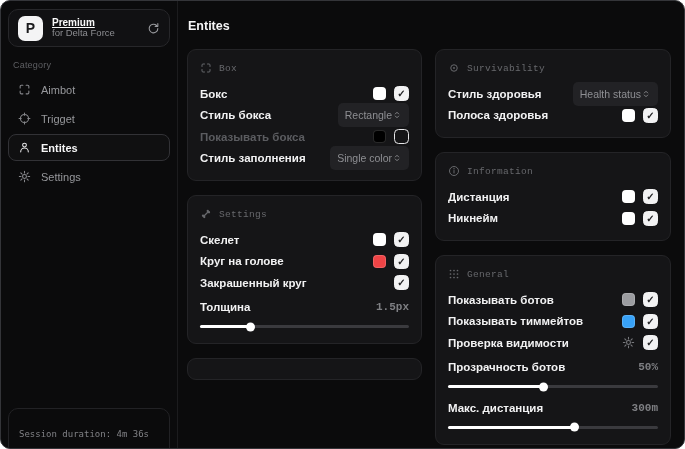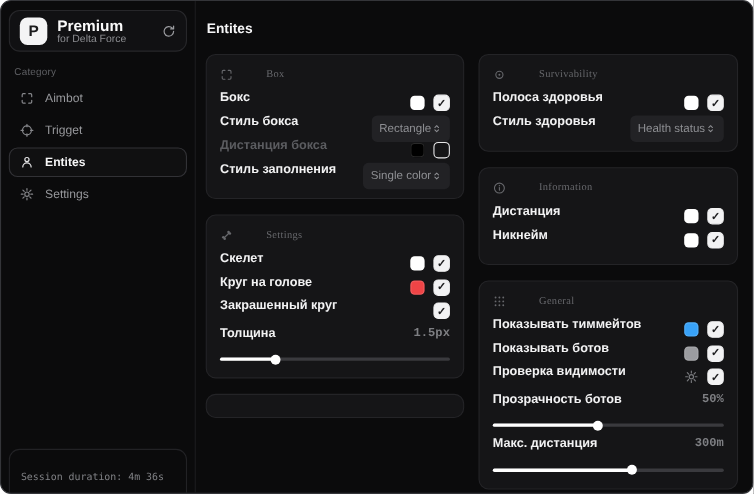--- a/index.html
+++ b/index.html
@@ -21,21 +21,21 @@
     display:flex;align-items:center;gap:9px;
     border:1px solid #27272a;border-radius:10px;background:#111113;
     padding:6px 9px;height:38px;
   }
   .brand-logo{
     width:25px;height:25px;border-radius:7px;background:#f4f4f5;color:#1b1b1d;
     font-weight:bold;font-size:14px;display:flex;align-items:center;justify-content:center;
     flex:0 0 25px;
   }
   .brand-text{display:flex;flex-direction:column;line-height:1.15;flex:1;}
-  .brand-title{font-size:14px;font-weight:bold;color:#fafafa;}
+  .brand-title{font-size:10px;font-weight:bold;color:#fafafa;text-decoration:underline;}
   .brand-sub{font-size:9.5px;color:#8d8e92;}
   .brand-action{color:#9a9b9f;display:flex;align-items:center;}
 
   .category-label{
     font-size:9px;color:#5e5f63;margin:13px 0 6px 5px;letter-spacing:.2px;
   }
   .nav{display:flex;flex-direction:column;gap:2px;}
   .nav-item{
     display:flex;align-items:center;gap:10px;height:27px;
     padding:0 9px;border-radius:8px;border:1px solid transparent;
@@ -64,24 +64,24 @@
   .col-right{width:236px;flex:0 0 236px;}
 
   .panel{
     background:#151517;border:1px solid #242427;border-radius:9px;
     padding:9px 12px 11px 12px;width:100%;
   }
   .panel-header{
     display:flex;align-items:center;gap:7px;margin:3px 0 9px 0;color:#67686c;
   }
   .panel-header-label{
-    font-family:Liberation Serif, serif;font-size:9.5px;letter-spacing:.3px;margin-left:23px;
+    font-family:Liberation Mono, monospace;font-size:9.5px;letter-spacing:.3px;
   }
   .rows{display:flex;flex-direction:column;}
-  .row{display:flex;justify-content:space-between;height:21.5px;}
+  .row{display:flex;align-items:center;justify-content:space-between;height:21.5px;}
   .row-label{font-size:11.5px;font-weight:bold;color:#f2f2f3;}
   .row-label.disabled{color:#5b5c60;}
   .row-controls{display:flex;align-items:center;gap:8px;}
 
   .swatch{
     width:13px;height:13px;border-radius:4px;
     box-shadow:inset 0 0 0 1px rgba(255,255,255,.16);
     cursor:pointer;
   }
   .checkbox{
@@ -270,21 +270,21 @@
               <span class="select">
                 <span class="select-value">Rectangle</span>
                 <span class="chev">
                     <svg width="10" height="10">
                       <use href="#i-chevrons"></use>
                     </svg>
                   </span>
               </span>
             </div>
             <div class="row">
-              <span class="row-label disabled">Дистанция бокса</span>
+              <span class="row-label disabled">Показывать бокса</span>
               <span class="row-controls">
                 <span class="swatch" style="background: rgb(0, 0, 0);"></span>
                 <span class="checkbox"></span>
               </span>
             </div>
             <div class="row">
               <span class="row-label">Стиль заполнения</span>
               <span class="select">
                 <span class="select-value">Single color</span>
                 <span class="chev">
@@ -351,37 +351,37 @@
           <div class="panel-header">
             <span>
                 <svg width="12" height="12">
                   <use href="#i-focus"></use>
                 </svg>
               </span>
             <span class="panel-header-label">Survivability</span>
           </div>
           <div class="rows">
             <div class="row">
-              <span class="row-label">Полоса здоровья</span>
-              <span class="row-controls">
-                <span class="swatch" style="background: rgb(255, 255, 255);"></span>
-                <span class="checkbox checked"></span>
-              </span>
-            </div>
-            <div class="row">
               <span class="row-label">Стиль здоровья</span>
               <span class="select">
                 <span class="select-value">Health status</span>
                 <span class="chev">
                     <svg width="10" height="10">
                       <use href="#i-chevrons"></use>
                     </svg>
                   </span>
               </span>
             </div>
+            <div class="row">
+              <span class="row-label">Полоса здоровья</span>
+              <span class="row-controls">
+                <span class="swatch" style="background: rgb(255, 255, 255);"></span>
+                <span class="checkbox checked"></span>
+              </span>
+            </div>
           </div>
         </div>
 
         <div class="panel">
           <div class="panel-header">
             <span>
                 <svg width="12" height="12">
                   <use href="#i-info"></use>
                 </svg>
               </span>
@@ -409,30 +409,30 @@
           <div class="panel-header">
             <span>
                 <svg width="12" height="12">
                   <use href="#i-grid-dots"></use>
                 </svg>
               </span>
             <span class="panel-header-label">General</span>
           </div>
           <div class="rows">
             <div class="row">
+              <span class="row-label">Показывать ботов</span>
+              <span class="row-controls">
+                <span class="swatch" style="background: rgb(155, 156, 160);"></span>
+                <span class="checkbox checked"></span>
+              </span>
+            </div>
+            <div class="row">
               <span class="row-label">Показывать тиммейтов</span>
               <span class="row-controls">
                 <span class="swatch" style="background: rgb(56, 162, 248);"></span>
-                <span class="checkbox checked"></span>
-              </span>
-            </div>
-            <div class="row">
-              <span class="row-label">Показывать ботов</span>
-              <span class="row-controls">
-                <span class="swatch" style="background: rgb(155, 156, 160);"></span>
                 <span class="checkbox checked"></span>
               </span>
             </div>
             <div class="row">
               <span class="row-label">Проверка видимости</span>
               <span class="row-controls">
                 <span class="gear-btn">
                     <svg width="13" height="13">
                       <use href="#i-gear"></use>
                     </svg>

